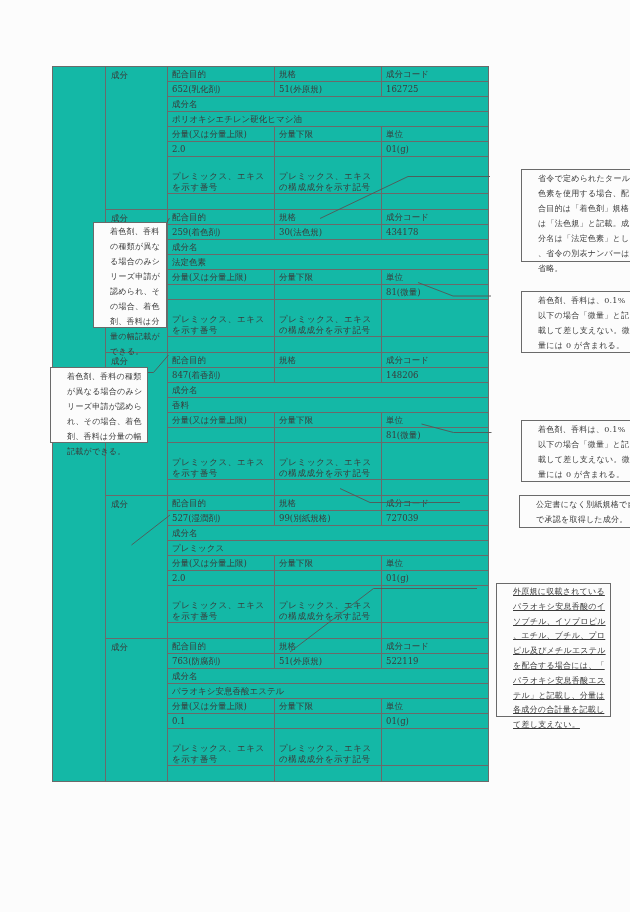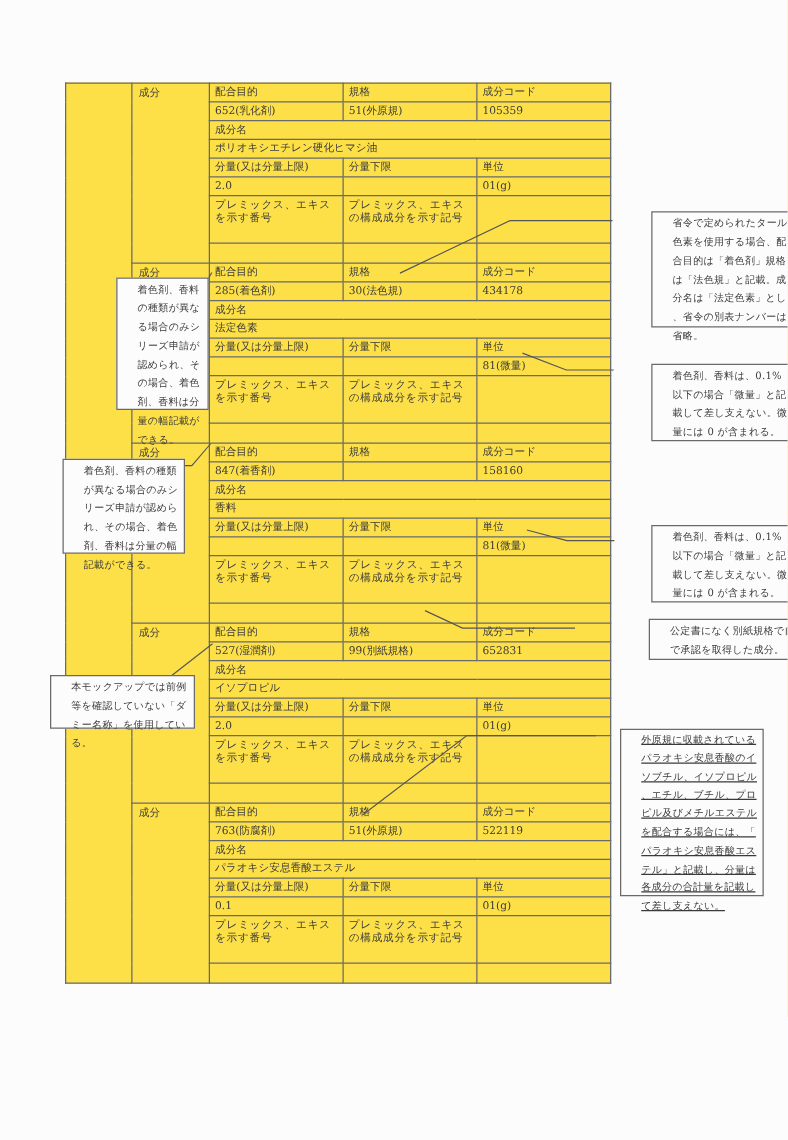--- a/index.html
+++ b/index.html
@@ -21,39 +21,39 @@
       width: 630px; height: 912px;
     }
     table.grid {
       position: absolute;
       left: 52px;
       top: 66px;
       width: 436px;
       border-collapse: collapse;
       table-layout: fixed;
       font-size: 8.5px;
-      background: #fde047;
+      background: #14b8a6;
     }
     table.grid td {
       border: 1px solid #6a6a6a;
       padding: 0 0 0 4px;
       vertical-align: middle;
       white-space: nowrap;
       overflow: hidden;
       box-sizing: border-box;
       line-height: 11px;
     }
     table.grid tr.r td { height: 15px; }
     table.grid tr.rp td {
-      height: 38px;
+      height: 25px;
       vertical-align: top;
       white-space: normal;
       line-break: anywhere;
       word-break: break-all;
-      padding-top: 2px;
+      padding-top: 14px;
       padding-right: 2px;
       letter-spacing: 0.6px;
     }
     table.grid tr.r8 td { height: 16px; }
     table.grid td.c1 {
       vertical-align: top;
       padding: 0;
     }
     table.grid td.c2 {
       vertical-align: top;
@@ -111,21 +111,21 @@
       <tr class="r">
         <td class="c1" rowspan="40"></td>
         <td class="c2" rowspan="8">成分</td>
         <td>配合目的</td>
         <td>規格</td>
         <td>成分コード</td>
       </tr>
       <tr class="r">
         <td>652(乳化剤)</td>
         <td>51(外原規)</td>
-        <td>105359</td>
+        <td>162725</td>
       </tr>
       <tr class="r">
           <td colspan="3">成分名</td>
         </tr>
       <tr class="r">
           <td colspan="3">ポリオキシエチレン硬化ヒマシ油</td>
         </tr>
       <tr class="r">
         <td>分量(又は分量上限)</td>
         <td>分量下限</td>
@@ -147,21 +147,21 @@
         <td></td>
       </tr>
 
       <tr class="r">
         <td class="c2" rowspan="8">成分</td>
         <td>配合目的</td>
         <td>規格</td>
         <td>成分コード</td>
       </tr>
       <tr class="r">
-        <td>285(着色剤)</td>
+        <td>259(着色剤)</td>
         <td>30(法色規)</td>
         <td>434178</td>
       </tr>
       <tr class="r">
           <td colspan="3">成分名</td>
         </tr>
       <tr class="r">
           <td colspan="3">法定色素</td>
         </tr>
       <tr class="r">
@@ -187,21 +187,21 @@
 
       <tr class="r">
         <td class="c2" rowspan="8">成分</td>
         <td>配合目的</td>
         <td>規格</td>
         <td>成分コード</td>
       </tr>
       <tr class="r">
         <td>847(着香剤)</td>
         <td></td>
-        <td>158160</td>
+        <td>148206</td>
       </tr>
       <tr class="r">
           <td colspan="3">成分名</td>
         </tr>
       <tr class="r">
           <td colspan="3">香料</td>
         </tr>
       <tr class="r">
         <td>分量(又は分量上限)</td>
         <td>分量下限</td>
@@ -225,27 +225,27 @@
 
       <tr class="r">
         <td class="c2" rowspan="8">成分</td>
         <td>配合目的</td>
         <td>規格</td>
         <td>成分コード</td>
       </tr>
       <tr class="r">
         <td>527(湿潤剤)</td>
         <td>99(別紙規格)</td>
-        <td>652831</td>
-      </tr>
-      <tr class="r">
-          <td colspan="3">成分名</td>
-        </tr>
-      <tr class="r">
-          <td colspan="3">イソプロピル</td>
+        <td>727039</td>
+      </tr>
+      <tr class="r">
+          <td colspan="3">成分名</td>
+        </tr>
+      <tr class="r">
+          <td colspan="3">プレミックス</td>
         </tr>
       <tr class="r">
         <td>分量(又は分量上限)</td>
         <td>分量下限</td>
         <td>単位</td>
       </tr>
       <tr class="r">
         <td>2.0</td>
         <td></td>
         <td>01(g)</td>
@@ -311,16 +311,15 @@
     <polyline points="131.5,545 170,515"></polyline>
     <polyline points="477,588.5 373.5,588.5 290,652"></polyline>
   </svg>
 
   <div class="note" id="note-tar-dye">省令で定められたタール色素を使用する場合、配合目的は「着色剤」規格は「法色規」と記載。成分名は「法定色素」とし、省令の別表ナンバーは省略。</div>
   <div class="note" id="note-trace-1">着色剤、香料は、0.1%以下の場合「微量」と記載して差し支えない。微量には 0 が含まれる。</div>
   <div class="note" id="note-trace-2">着色剤、香料は、0.1%以下の場合「微量」と記載して差し支えない。微量には 0 が含まれる。</div>
   <div class="note" id="note-series-1">着色剤、香料の種類が異なる場合のみシリーズ申請が認められ、その場合、着色剤、香料は分量の幅記載ができる。</div>
   <div class="note" id="note-series-2">着色剤、香料の種類が異なる場合のみシリーズ申請が認められ、その場合、着色剤、香料は分量の幅記載ができる。</div>
   <div class="note" id="note-separate-std">公定書になく別紙規格で自他社で承認を取得した成分。</div>
-  <div class="note" id="note-dummy-name">本モックアップでは前例等を確認していない「ダミー名称」を使用している。</div>
   <div class="note" id="note-paraben">外原規に収載されているパラオキシ安息香酸のイソブチル、イソプロピル、エチル、ブチル、プロピル及びメチルエステルを配合する場合には、「パラオキシ安息香酸エステル」と記載し、分量は各成分の合計量を記載して差し支えない。</div>
 
 </div>
 
 </body></html>

